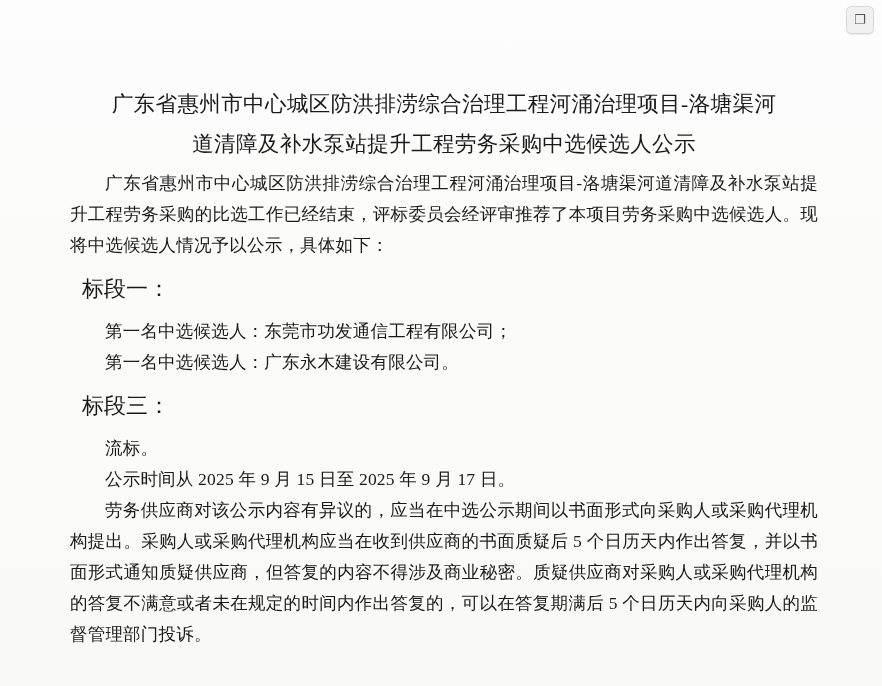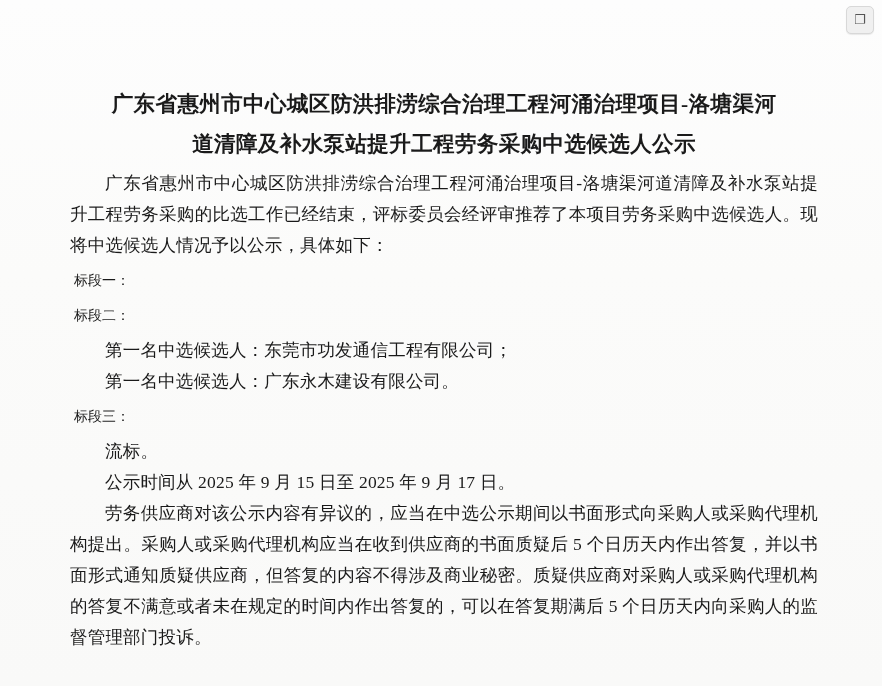--- a/index.html
+++ b/index.html
@@ -45,21 +45,21 @@
     box-shadow: 0 1px 1px rgba(0,0,0,0.08);
   }
   .doc {
     position: absolute;
     top: 84px;
     left: 70px;
     width: 748px;
   }
   .doc-title {
     font-size: 21.5px;
-    font-weight: bold;
+    font-weight: normal;
     line-height: 40px;
     text-align: center;
     letter-spacing: 0.4px;
     margin: 0 0 4px 0;
   }
   .doc-title .line2 {
     display: block;
   }
   p.body-text {
     margin: 0;
@@ -69,22 +69,22 @@
     text-justify: inter-ideograph;
     letter-spacing: 0.2px;
   }
   p.indent2 {
     text-indent: 35px;
   }
   p.sub {
     text-indent: 35px;
   }
   .section-label {
-    margin: 4px;
-    font-size: 14px;
+    margin: 12px;
+    font-size: 22px;
     line-height: 31px;
   }
 </style>
 </head>
 <body>
 
 <div class="page">
 
   <div class="top-bar">
     <div class="corner-icon">❐</div>
@@ -94,21 +94,20 @@
 
     <h1 class="doc-title">
       <span>广东省惠州市中心城区防洪排涝综合治理工程河涌治理项目-洛塘渠河</span>
       <span class="line2">道清障及补水泵站提升工程劳务采购中选候选人公示</span>
     </h1>
 
     <p class="body-text indent2">广东省惠州市中心城区防洪排涝综合治理工程河涌治理项目-洛塘渠河道清障及补水泵站提升工程劳务采购的比选工作已经结束，评标委员会经评审推荐了本项目劳务采购中选候选人。现将中选候选人情况予以公示，具体如下：</p>
 
     <p class="section-label">标段一：</p>
 
-    <p class="section-label">标段二：</p>
     <p class="body-text sub">第一名中选候选人：东莞市功发通信工程有限公司；</p>
     <p class="body-text sub">第一名中选候选人：广东永木建设有限公司。</p>
 
     <p class="section-label">标段三：</p>
     <p class="body-text sub">流标。</p>
 
     <p class="body-text sub">公示时间从 2025 年 9 月 15 日至 2025 年 9 月 17 日。</p>
 
     <p class="body-text indent2">劳务供应商对该公示内容有异议的，应当在中选公示期间以书面形式向采购人或采购代理机构提出。采购人或采购代理机构应当在收到供应商的书面质疑后 5 个日历天内作出答复，并以书面形式通知质疑供应商，但答复的内容不得涉及商业秘密。质疑供应商对采购人或采购代理机构的答复不满意或者未在规定的时间内作出答复的，可以在答复期满后 5 个日历天内向采购人的监督管理部门投诉。</p>
 

